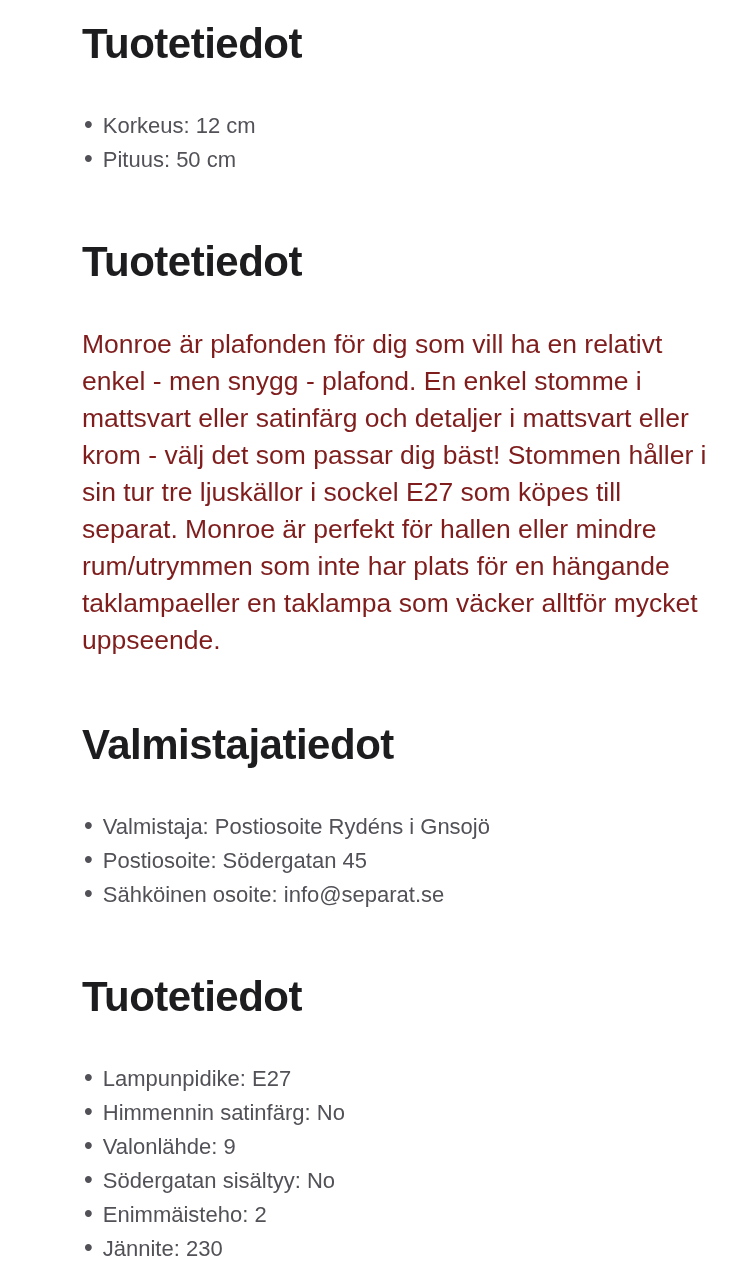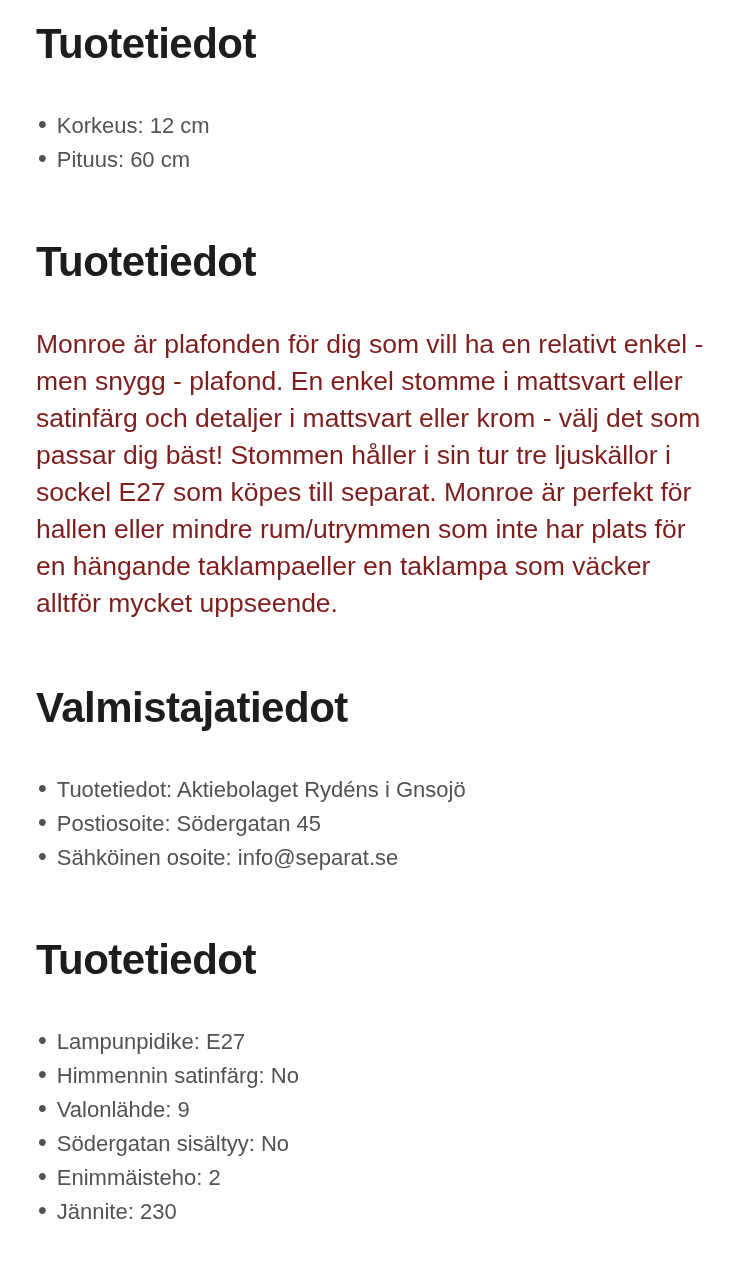--- a/index.html
+++ b/index.html
@@ -5,21 +5,21 @@
   * { margin: 0; padding: 0; box-sizing: border-box; }
   html, body {
     background: #ffffff;
     width: 744px;
   }
   body {
     font-family: "Liberation Sans", sans-serif;
     padding: 20px 32px 40px 36px;
     color: #515157;
   }
-  .section { margin-top: 62px; }
+  .section { margin-top: 62px; margin-left: 46px; }
   .section:first-child { margin-top: 0; }
   h2.section-heading {
     font-size: 42px;
     line-height: 48px;
     font-weight: 700;
     letter-spacing: -0.5px;
     color: #1d1d1f;
     margin: 0 0 40px 0;
   }
   ul.spec-list {
@@ -54,36 +54,36 @@
 
   <section class="section">
     <h2 class="section-heading">Tuotetiedot</h2>
     <ul class="spec-list">
       <li>
         <span class="bullet">•</span>
         <span>Korkeus: 12 cm</span>
       </li>
       <li>
         <span class="bullet">•</span>
-        <span>Pituus: 60 cm</span>
+        <span>Pituus: 50 cm</span>
       </li>
     </ul>
   </section>
 
   <section class="section">
     <h2 class="section-heading">Tuotetiedot</h2>
     <p class="section-paragraph">Monroe är plafonden för dig som vill ha en relativt enkel - men snygg - plafond. En enkel stomme i mattsvart eller satinfärg och detaljer i mattsvart eller krom - välj det som passar dig bäst! Stommen håller i sin tur tre ljuskällor i sockel E27 som köpes till separat. Monroe är perfekt för hallen eller mindre rum/utrymmen som inte har plats för en hängande taklampaeller en taklampa som väcker alltför mycket uppseende.</p>
   </section>
 
   <section class="section">
     <h2 class="section-heading">Valmistajatiedot</h2>
     <ul class="spec-list">
       <li>
         <span class="bullet">•</span>
-        <span>Tuotetiedot: Aktiebolaget Rydéns i Gnsojö</span>
+        <span>Valmistaja: Postiosoite Rydéns i Gnsojö</span>
       </li>
       <li>
         <span class="bullet">•</span>
         <span>Postiosoite: Södergatan 45</span>
       </li>
       <li>
         <span class="bullet">•</span>
         <span>Sähköinen osoite: info@separat.se</span>
       </li>
     </ul>

